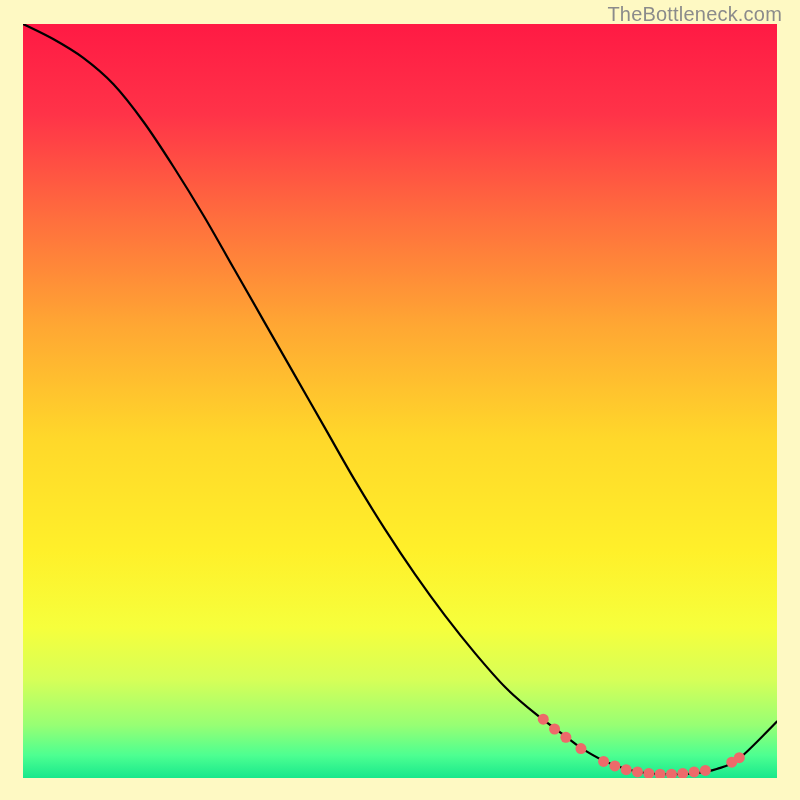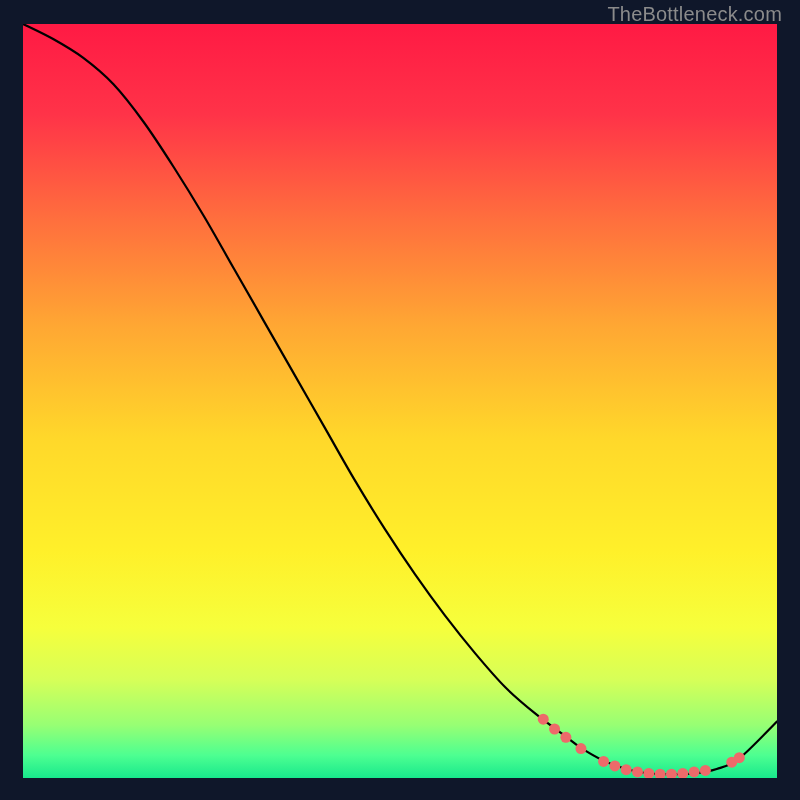--- a/index.html
+++ b/index.html
@@ -7,21 +7,21 @@
     padding: 0;
     width: 800px;
     height: 800px;
     background: #000;
     overflow: hidden;
   }
   .stage {
     position: relative;
     width: 800px;
     height: 800px;
-    background: #0f172a;
+    background: #fef9c3;
   }
   .plot {
     position: absolute;
     left: 23px;
     top: 24px;
     width: 754px;
     height: 754px;
     box-sizing: border-box;
   }
   svg {

